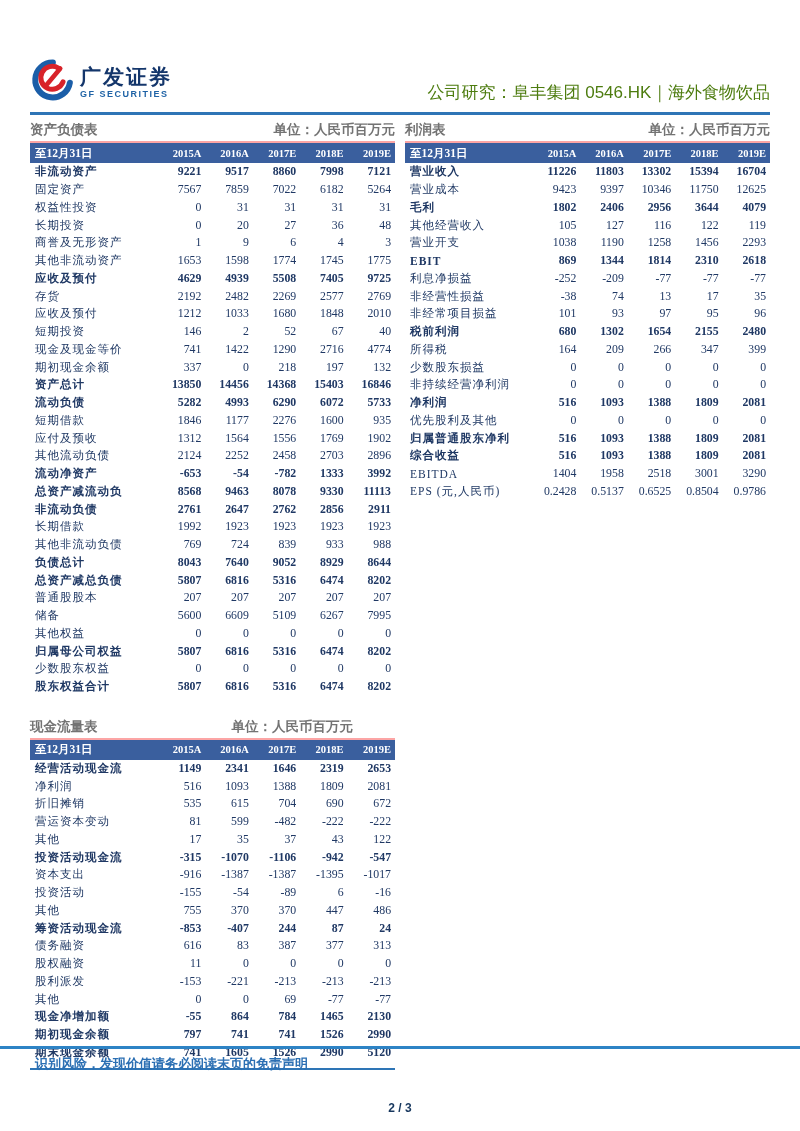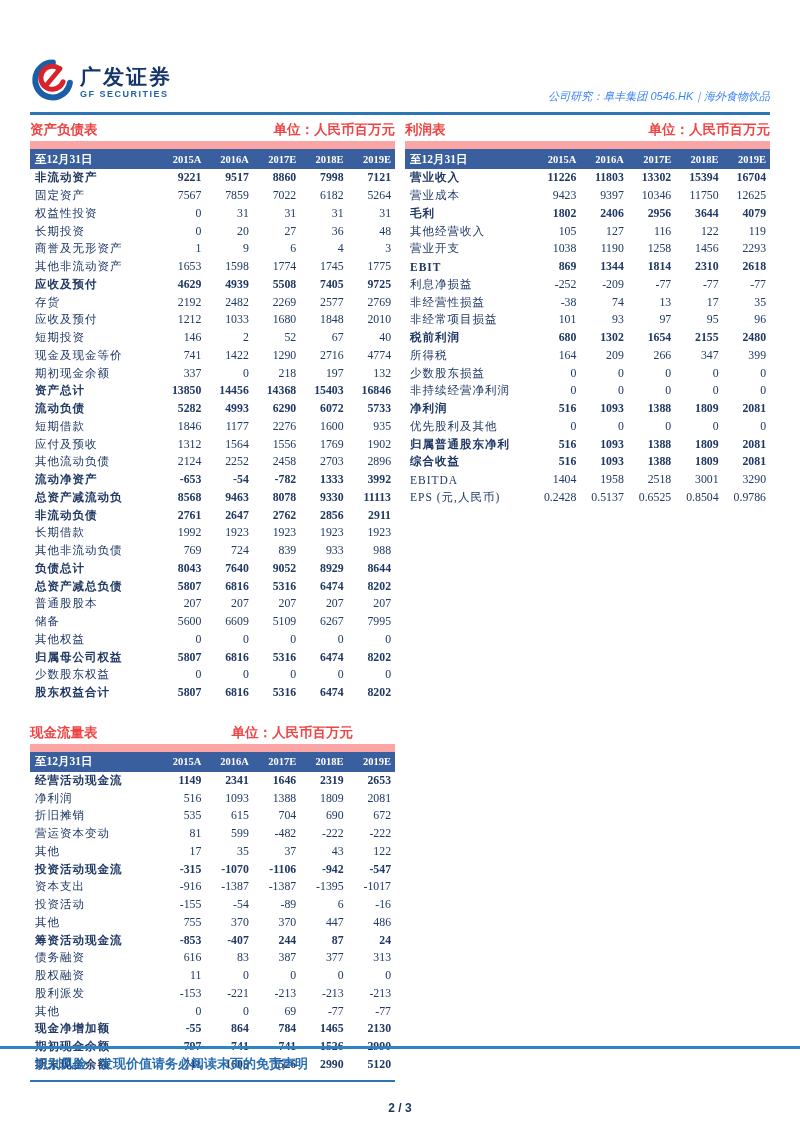--- a/index.html
+++ b/index.html
@@ -9,30 +9,30 @@
     -webkit-font-smoothing:antialiased;
   }
   .page{position:absolute;left:30px;right:30px;top:0;}
 
   
   .hdr{display:flex;justify-content:space-between;align-items:flex-end;padding-top:58px;}
   .logo{display:flex;align-items:center;gap:6px;}
   .logo-txt{display:flex;flex-direction:column;line-height:1;}
   .logo-cn{font-family:"Liberation Sans","DejaVu Sans",sans-serif;font-weight:bold;font-size:21px;color:#14366b;letter-spacing:2px;}
   .logo-en{font-family:"Liberation Sans","DejaVu Sans",sans-serif;font-weight:bold;font-size:9px;color:#1f63a6;letter-spacing:1.5px;margin-top:3px;}
-  .research{font-family:"Liberation Sans","DejaVu Sans",sans-serif;font-size:11px;color:#3b82f6;padding-bottom:2px;font-style:italic;}
+  .research{font-family:"Liberation Sans","DejaVu Sans",sans-serif;font-size:17px;color:#4d7c0f;padding-bottom:2px;}
   .hrule{height:3px;background:#2e75b6;margin-top:6px;}
 
   
   .cols{display:flex;gap:10px;margin-top:4px;}
   .col{width:365px;flex:0 0 365px;}
   .ttitle{display:flex;justify-content:space-between;align-items:baseline;
-    font-weight:bold;font-size:13.5px;color:#ef4444;height:22px;line-height:22px;}
+    font-weight:bold;font-size:13.5px;color:#737373;height:22px;line-height:22px;}
   .cf .ttitle{padding-right:42px;}
-  .thead{display:flex;align-items:center;background:#3a5f9e;border-top:8px solid #fca5a5;height:20px;color:#ffffff;}
+  .thead{display:flex;align-items:center;background:#3a5f9e;border-top:2px solid #fca5a5;height:20px;color:#ffffff;}
   .dlabel{flex:0 0 128px;font-weight:bold;font-size:11.5px;padding-left:5px;box-sizing:border-box;}
   .ycell{flex:1 1 0;text-align:right;font-weight:bold;font-size:10.5px;padding-right:4px;}
   .trow{display:flex;align-items:center;height:17.75px;}
   .trow.bold .rlabel,.trow.bold .vcell{font-weight:bold;}
   .rlabel{flex:0 0 128px;font-size:11.5px;padding-left:5px;box-sizing:border-box;white-space:nowrap;letter-spacing:1px;}
   .vcell{flex:1 1 0;text-align:right;font-size:11.8px;padding-right:4px;font-family:"Liberation Serif","DejaVu Serif",serif;}
   .cf-wrap{margin-top:20px;}
   .cf .tbl{border-bottom:2px solid #2e75b6;padding-bottom:7px;}
 
   

